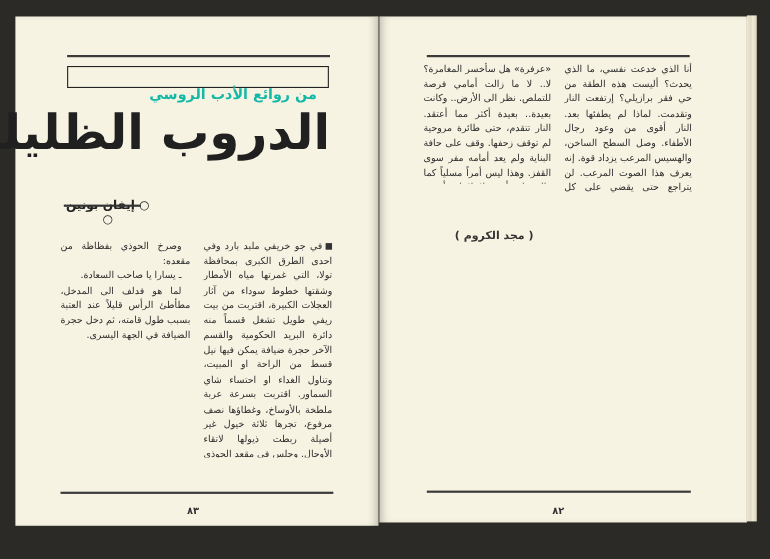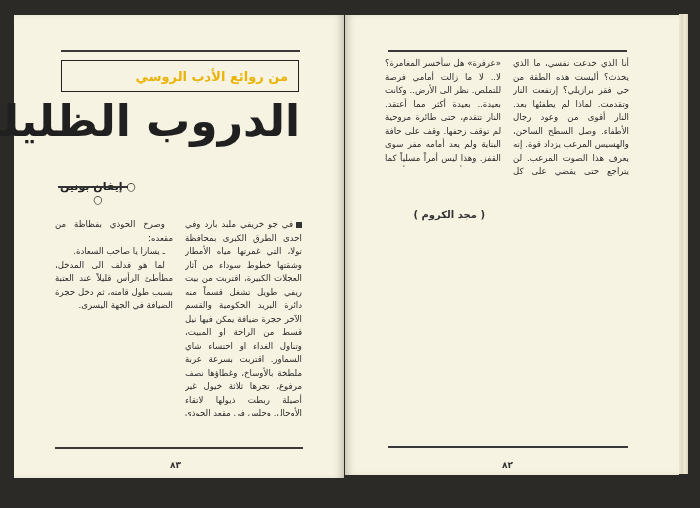--- a/index.html
+++ b/index.html
@@ -2,21 +2,21 @@
 <html><head>
 <meta charset="utf-8">
 <style>
   html,body{margin:0;padding:0;}
   body{width:700px;height:508px;background:#2b2a27;position:relative;overflow:hidden;font-family:"DejaVu Sans",sans-serif;}
   .page{position:absolute;background:#f7f3e2;}
   .page-left{left:14px;top:15px;width:330px;height:463px;box-shadow:inset -6px 0 8px -4px rgba(0,0,0,0.25);}
   .page-right{left:345px;top:15px;width:334px;height:460px;box-shadow:inset 6px 0 8px -4px rgba(0,0,0,0.25);}
   .page-edge{position:absolute;left:679px;top:14px;width:9px;height:460px;background:linear-gradient(90deg,#ece7d3,#e0dac4 40%,#f1ecd8 60%,#d9d2bb);}
   .rule{position:absolute;height:2px;background:#3a3a3a;}
-  .series-box{position:absolute;left:61px;top:60px;width:238px;height:32px;border:1.5px solid #222;box-sizing:border-box;direction:rtl;text-align:right;padding:8px 10px 0 0;font-size:13px;font-weight:bold;color:#eab308;}
+  .series-box{position:absolute;left:61px;top:60px;width:238px;height:16px;border:1.5px solid #222;box-sizing:border-box;direction:rtl;text-align:right;padding:18px 10px 0 0;font-size:13px;font-weight:bold;color:#14b8a6;}
   .title{position:absolute;left:60px;top:95px;width:240px;direction:rtl;text-align:left;font-family:"DejaVu Sans",sans-serif;font-weight:bold;font-size:44px;color:#202020;letter-spacing:3px;white-space:nowrap;}
   .author{position:absolute;left:58px;top:180px;width:80px;direction:rtl;text-align:center;font-size:11px;font-weight:bold;color:#222;}
   .author-rule{position:absolute;left:58px;top:186px;width:70px;height:2px;background:#333;}
   .col{position:absolute;direction:rtl;text-align:justify;font-size:8.6px;line-height:13.5px;color:#2a2a2a;}
   .col p{margin:0;}
   .col p.indent{text-indent:8px;}
   .bullet{display:inline-block;width:6px;height:6px;background:#333;margin-left:3px;vertical-align:middle;}
   .signature{position:absolute;left:385px;top:177px;width:100px;direction:rtl;text-align:right;font-size:10px;font-weight:bold;color:#333;margin-top:32px;}
   .pagenum{position:absolute;font-size:9px;color:#333;font-weight:bold;}
 </style>

